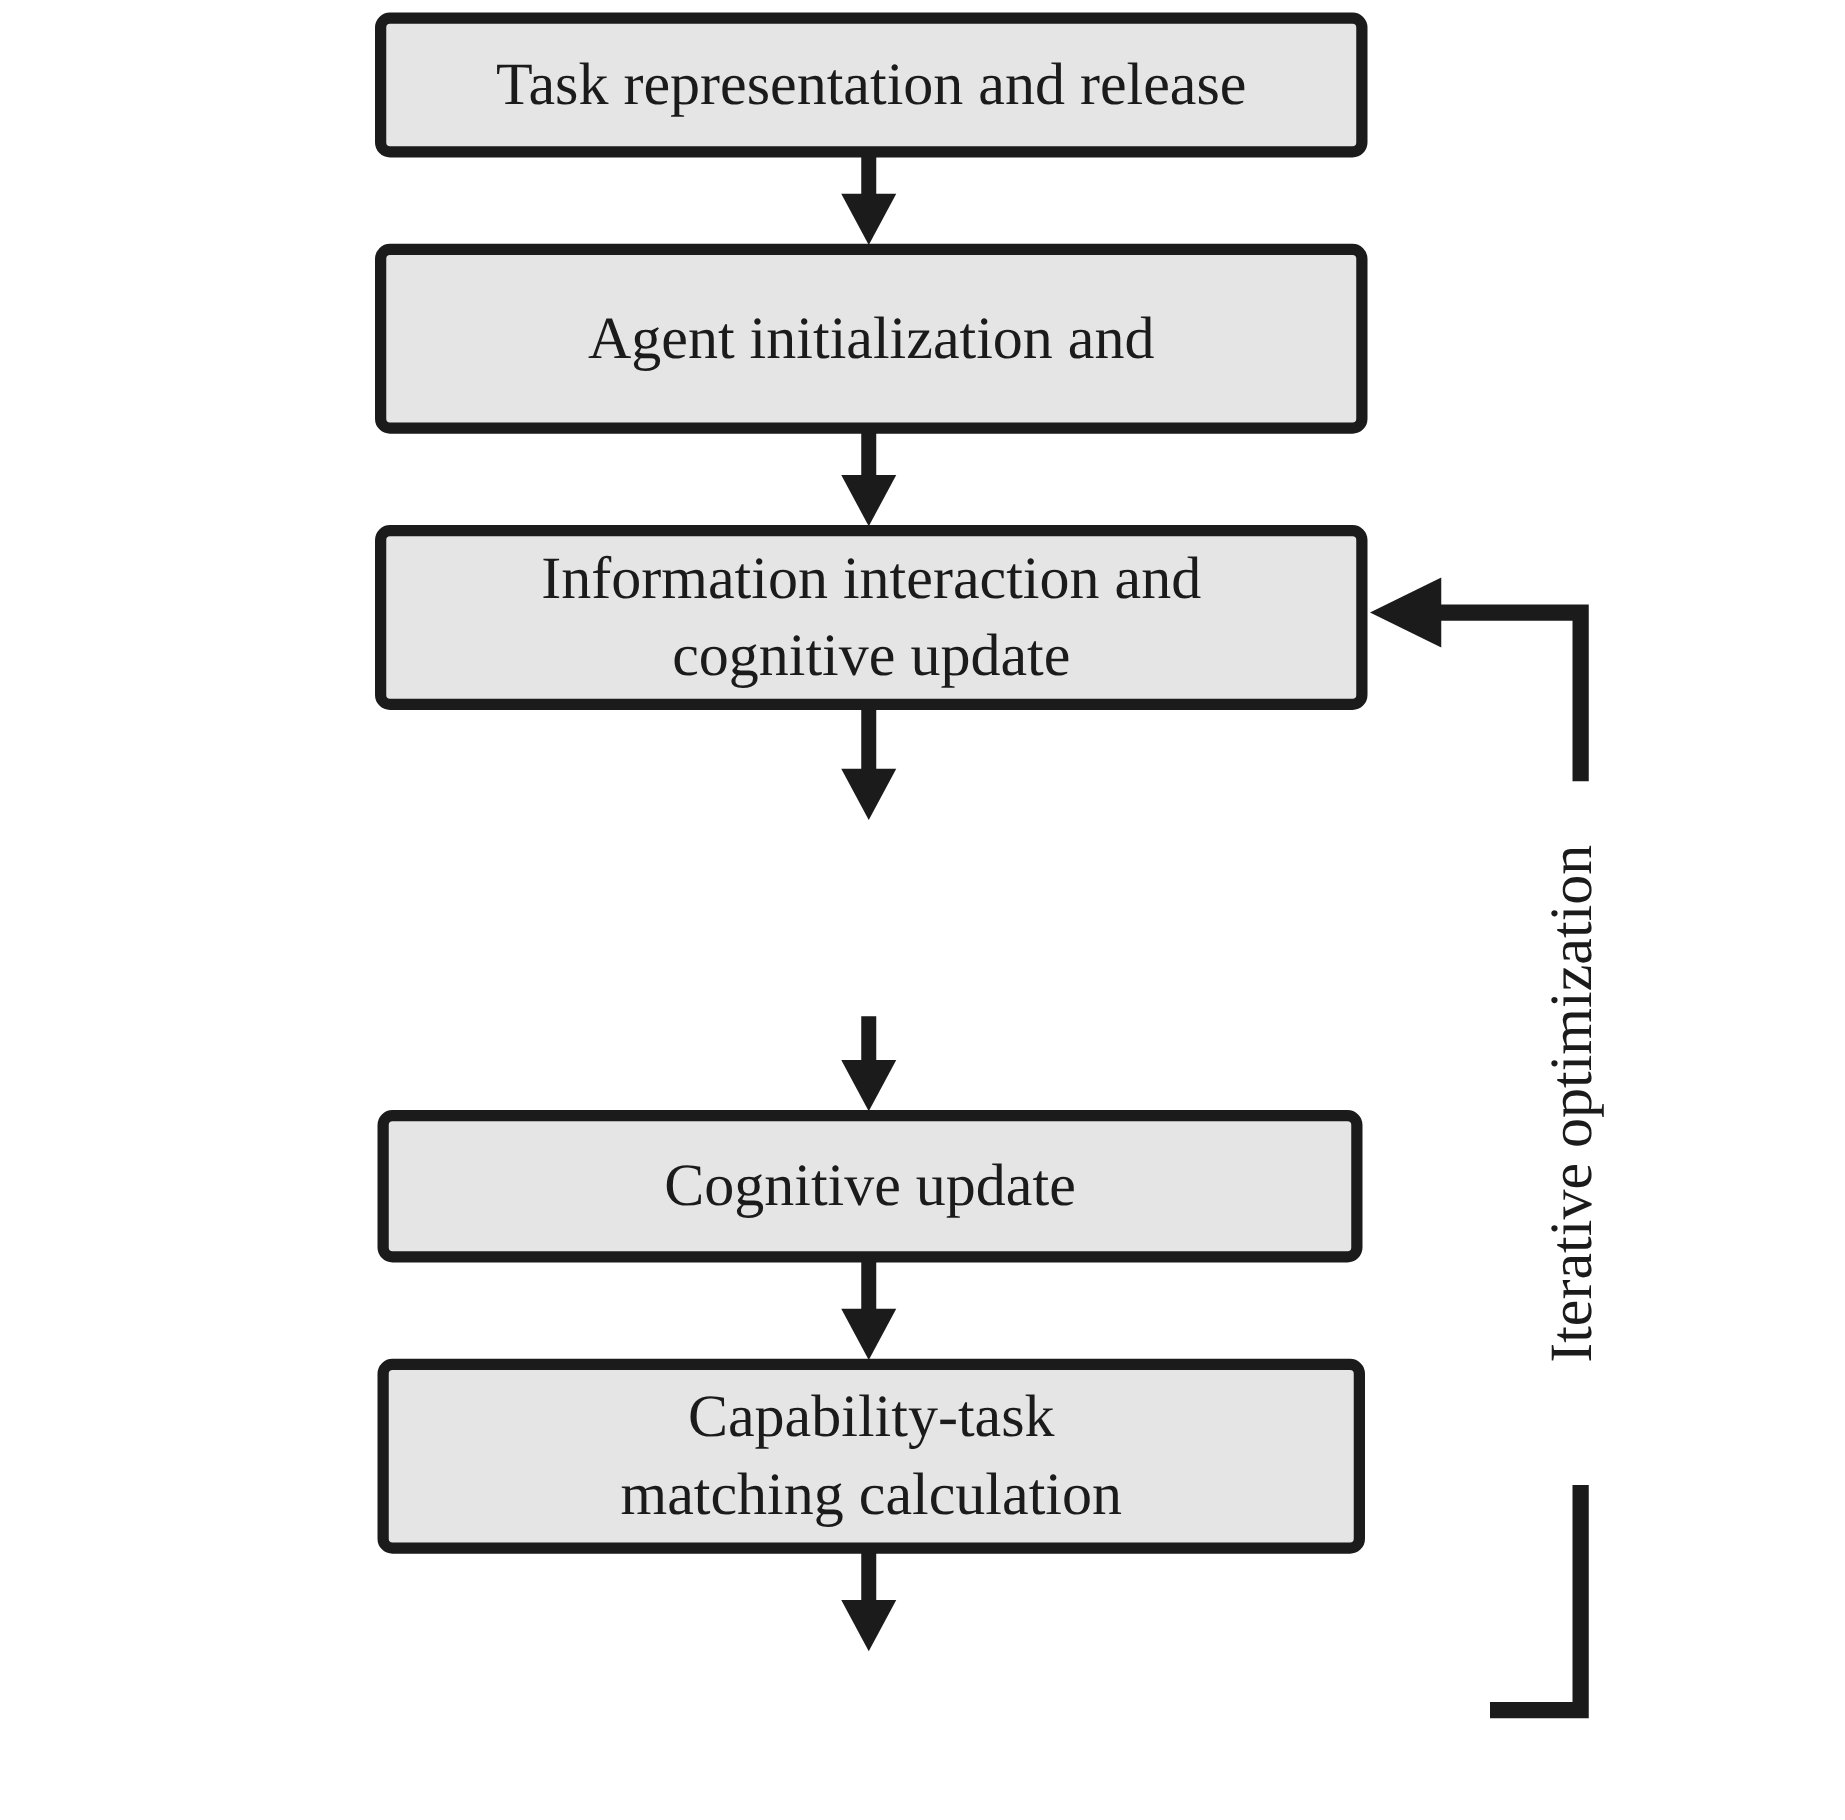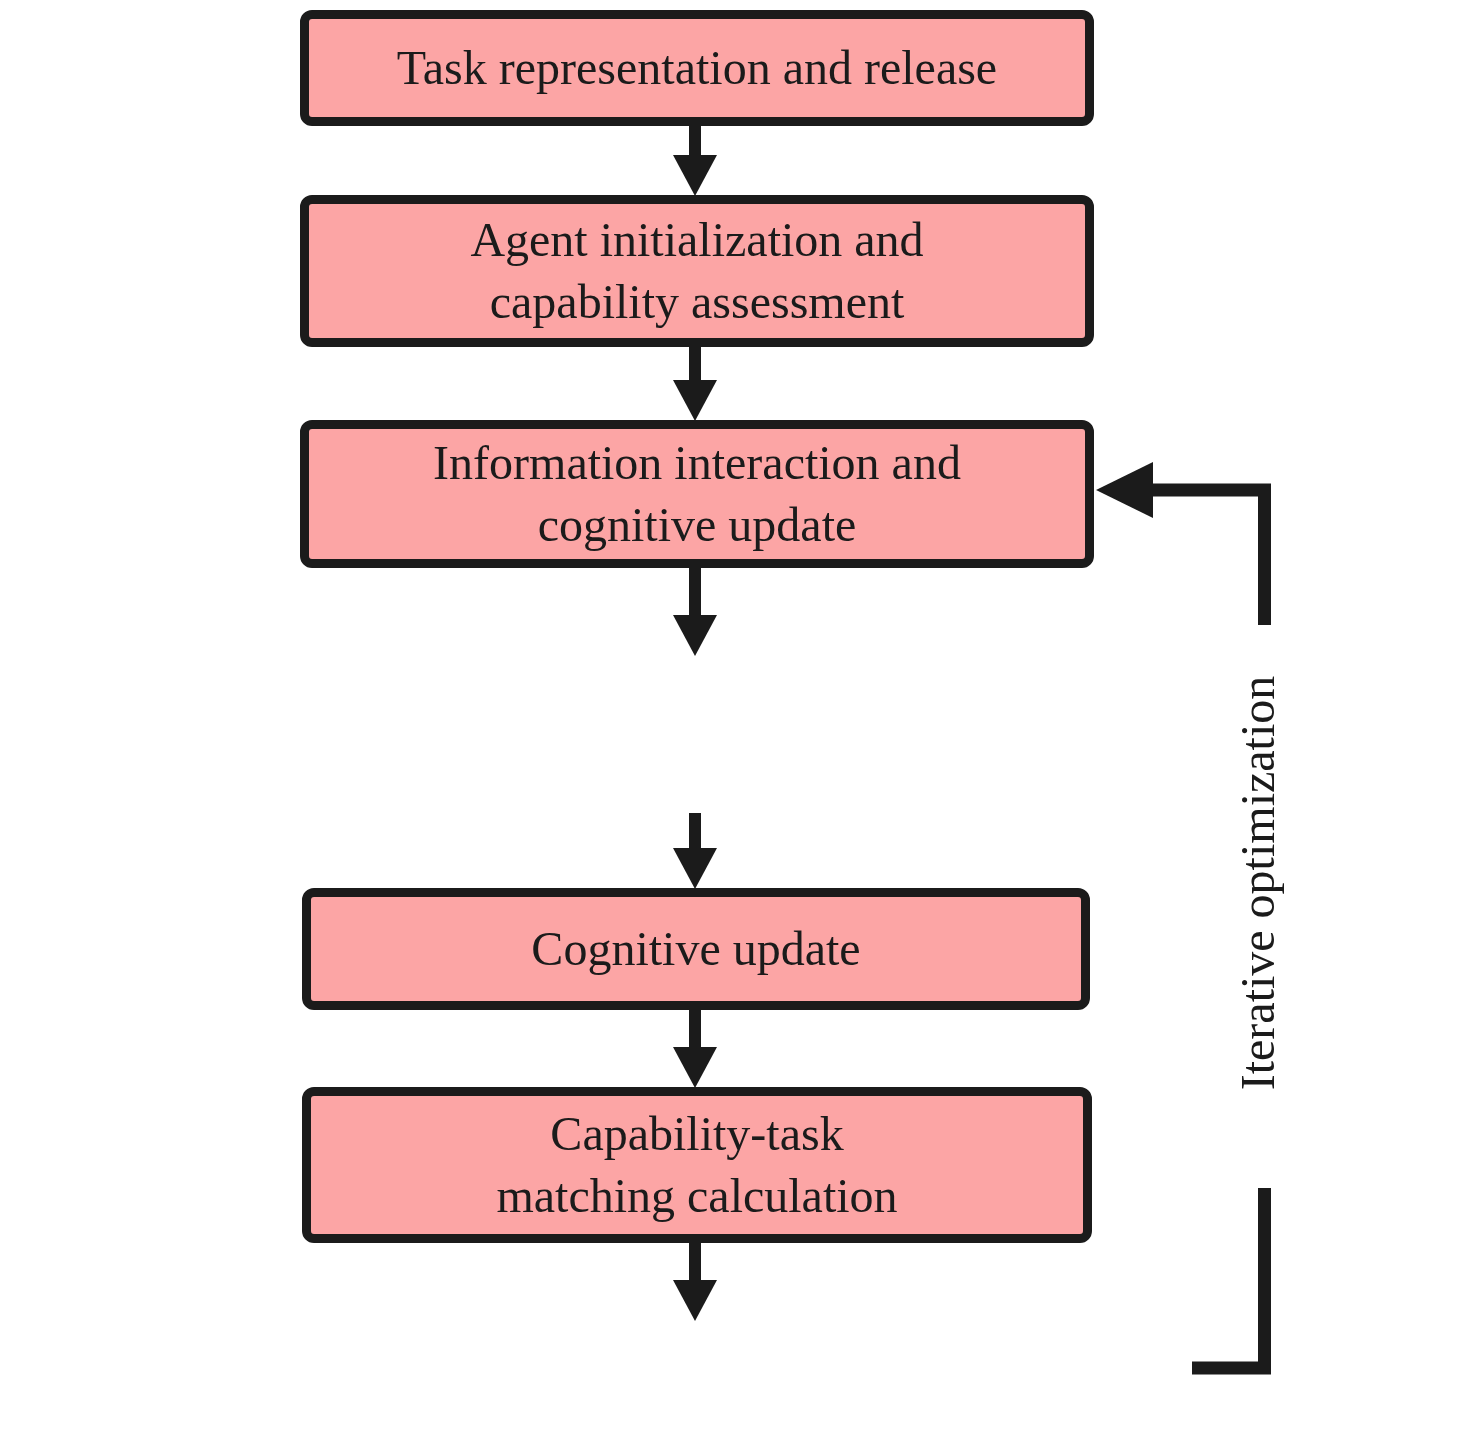--- a/index.html
+++ b/index.html
@@ -14,21 +14,21 @@
     background: #ffffff;
     font-family: "Liberation Serif", "DejaVu Serif", serif;
     color: #1b1b1b;
     overflow: hidden;
   }
   .flow-node {
     position: absolute;
     box-sizing: border-box;
     border: 9px solid #1b1b1b;
     border-radius: 12px;
-    background: #fca5a5;
+    background: #e5e5e5;
     display: flex;
     flex-direction: column;
     justify-content: center;
     align-items: center;
     text-align: center;
     font-size: 48px;
     line-height: 62px;
     z-index: 2;
   }
   .flow-node .line {
@@ -108,21 +108,20 @@
     </g>
   </svg>
 
   <div class="flow-node" id="node-1">
     <span class="line">Task representation and release</span>
     <span class="line"></span>
   </div>
 
   <div class="flow-node" id="node-2">
     <span class="line">Agent initialization and</span>
-    <span class="line">capability assessment</span>
   </div>
 
   <div class="flow-node" id="node-3">
     <span class="line">Information interaction and</span>
     <span class="line">cognitive update</span>
   </div>
 
 
   <div class="flow-node" id="node-5">
     <span class="line">Cognitive update</span>

